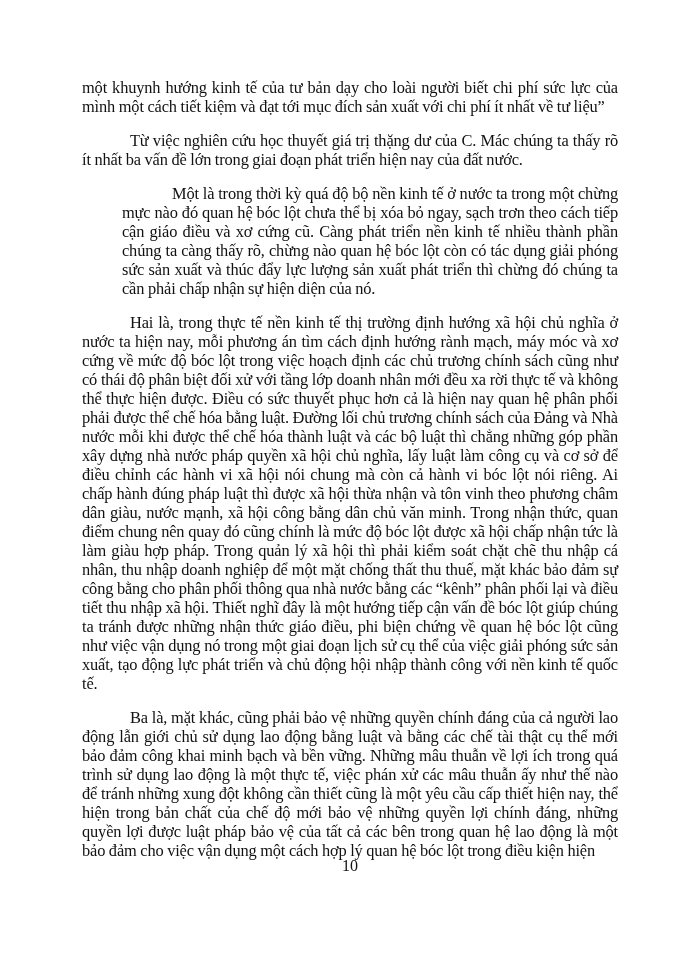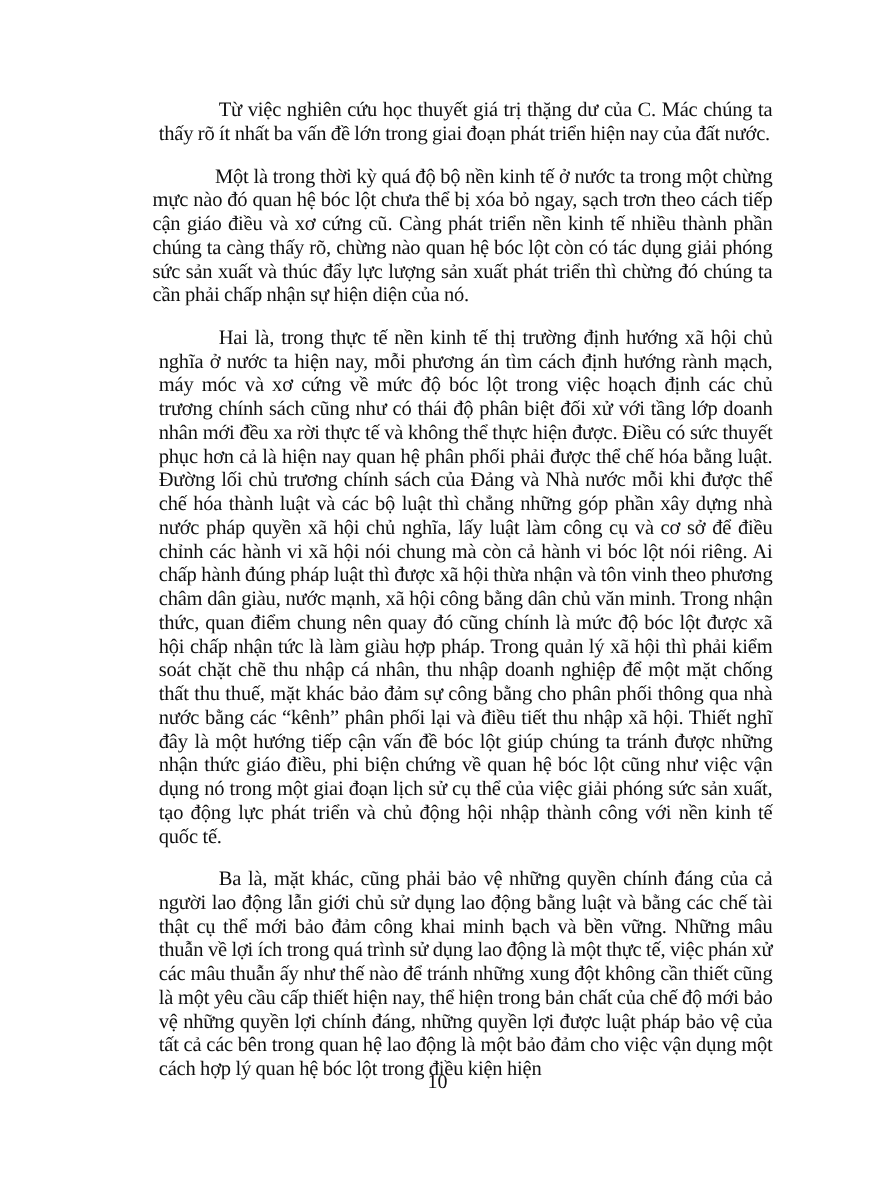--- a/index.html
+++ b/index.html
@@ -24,39 +24,39 @@
     .para {
       margin: 0 0 15px 0;
       font-size: 16.4px;
       line-height: 19px;
       text-align: justify;
       word-spacing: -0.3px;
       letter-spacing: -0.15px;
     }
     .para.indent {
       text-indent: 48px;
-      margin-left: 45px;
     }
     .para.indent-more {
       text-indent: 50px;
       margin-left: 40px;
     }
     .page-number {
       position: absolute;
       left: 0;
       width: 700px;
       top: 856px;
       text-align: center;
       font-size: 16px;
       line-height: 19px;
     }
   </style>
 </head>
 <body>
 
 <div class="page">
+  <p class="para">một khuynh hướng kinh tế của tư bản dạy cho loài người biết chi phí sức lực của mình một cách tiết kiệm và đạt tới mục đích sản xuất với chi phí ít nhất về tư liệu”</p>
   <p class="para indent">Từ việc nghiên cứu học thuyết giá trị thặng dư của C. Mác chúng ta thấy rõ ít nhất ba vấn đề lớn trong giai đoạn phát triển hiện nay của đất nước.</p>
   <p class="para indent-more">Một là trong thời kỳ quá độ bộ nền kinh tế ở nước ta trong một chừng mực nào đó quan hệ bóc lột chưa thể bị xóa bỏ ngay, sạch trơn theo cách tiếp cận giáo điều và xơ cứng cũ. Càng phát triển nền kinh tế nhiều thành phần chúng ta càng thấy rõ, chừng nào quan hệ bóc lột còn có tác dụng giải phóng sức sản xuất và thúc đẩy lực lượng sản xuất phát triển thì chừng đó chúng ta cần phải chấp nhận sự hiện diện của nó.</p>
   <p class="para indent">Hai là, trong thực tế nền kinh tế thị trường định hướng xã hội chủ nghĩa ở nước ta hiện nay, mỗi phương án tìm cách định hướng rành mạch, máy móc và xơ cứng về mức độ bóc lột trong việc hoạch định các chủ trương chính sách cũng như có thái độ phân biệt đối xử với tầng lớp doanh nhân mới đều xa rời thực tế và không thể thực hiện được. Điều có sức thuyết phục hơn cả là hiện nay quan hệ phân phối phải được thể chế hóa bằng luật. Đường lối chủ trương chính sách của Đảng và Nhà nước mỗi khi được thể chế hóa thành luật và các bộ luật thì chẳng những góp phần xây dựng nhà nước pháp quyền xã hội chủ nghĩa, lấy luật làm công cụ và cơ sở để điều chỉnh các hành vi xã hội nói chung mà còn cả hành vi bóc lột nói riêng. Ai chấp hành đúng pháp luật thì được xã hội thừa nhận và tôn vinh theo phương châm dân giàu, nước mạnh, xã hội công bằng dân chủ văn minh. Trong nhận thức, quan điểm chung nên quay đó cũng chính là mức độ bóc lột được xã hội chấp nhận tức là làm giàu hợp pháp. Trong quản lý xã hội thì phải kiểm soát chặt chẽ thu nhập cá nhân, thu nhập doanh nghiệp để một mặt chống thất thu thuế, mặt khác bảo đảm sự công bằng cho phân phối thông qua nhà nước bằng các “kênh” phân phối lại và điều tiết thu nhập xã hội. Thiết nghĩ đây là một hướng tiếp cận vấn đề bóc lột giúp chúng ta tránh được những nhận thức giáo điều, phi biện chứng về quan hệ bóc lột cũng như việc vận dụng nó trong một giai đoạn lịch sử cụ thể của việc giải phóng sức sản xuất, tạo động lực phát triển và chủ động hội nhập thành công với nền kinh tế quốc tế.</p>
   <p class="para indent">Ba là, mặt khác, cũng phải bảo vệ những quyền chính đáng của cả người lao động lẫn giới chủ sử dụng lao động bằng luật và bằng các chế tài thật cụ thể mới bảo đảm công khai minh bạch và bền vững. Những mâu thuẫn về lợi ích trong quá trình sử dụng lao động là một thực tế, việc phán xử các mâu thuẫn ấy như thế nào để tránh những xung đột không cần thiết cũng là một yêu cầu cấp thiết hiện nay, thể hiện trong bản chất của chế độ mới bảo vệ những quyền lợi chính đáng, những quyền lợi được luật pháp bảo vệ của tất cả các bên trong quan hệ lao động là một bảo đảm cho việc vận dụng một cách hợp lý quan hệ bóc lột trong điều kiện hiện</p>
 </div>
 
 <div class="page-number">10</div>
 
 </body></html>

